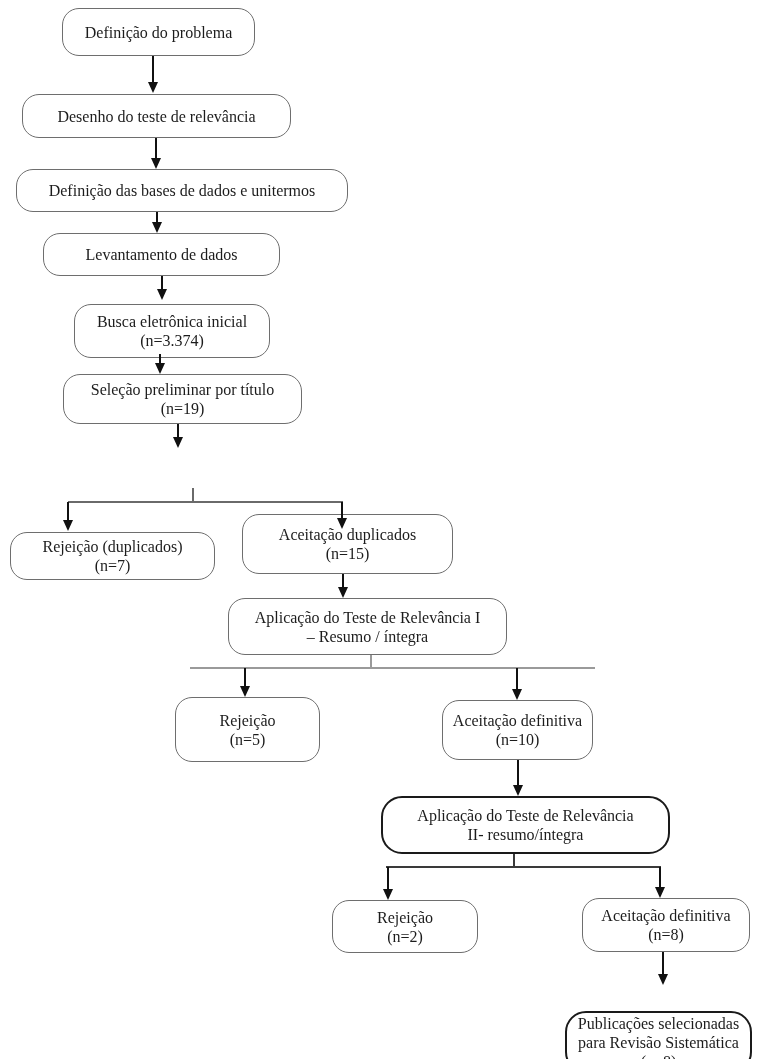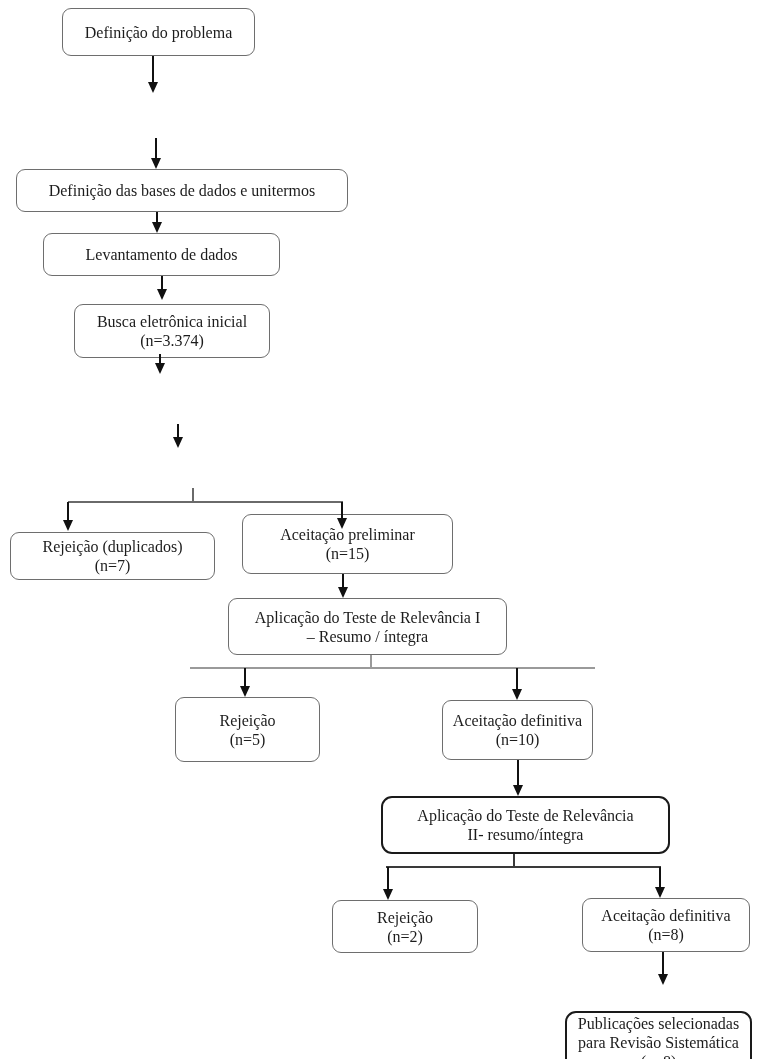--- a/index.html
+++ b/index.html
@@ -8,35 +8,35 @@
     width:781px;height:1059px;
     background:#ffffff;
     font-family:"Liberation Serif", serif;
     overflow:hidden;
   }
   .node{
     position:absolute;
     box-sizing:border-box;
     background:#ffffff;
     border:1.5px solid #6e6e6e;
-    border-radius:9px;
+    border-radius:17px;
     display:flex;
     flex-direction:column;
     justify-content:center;
     align-items:center;
     text-align:center;
     font-size:16px;
     line-height:19px;
     color:#1c1c1c;
     z-index:1;
     padding:1px 4px;
   }
   .node.emph{
     border:2.5px solid #1a1a1a;
-    border-radius:11px;
+    border-radius:21px;
   }
   .node span{display:block;white-space:nowrap;}
   .varrow{position:absolute;width:0;z-index:2;}
   .varrow .shaft{
     position:absolute;left:-1px;top:0;width:2px;
     height:calc(100% - 10px);
     background:#111111;
   }
   .varrow .head{
     position:absolute;bottom:0;left:-5.5px;width:0;height:0;
@@ -49,43 +49,50 @@
 </style>
 </head>
 <body>
 
 <div id="canvas">
 
   <div class="node" style="left:62px;top:8px;width:193px;height:48px">
     <span>Definição do problema</span>
   </div>
 
+  <div class="node" style="left:22px;top:94px;width:269px;height:44px">
+    <span>Desenho do teste de relevância</span>
+  </div>
 
   <div class="node" style="left:43px;top:233px;width:237px;height:43px">
     <span>Levantamento de dados</span>
   </div>
 
   <div class="node" style="left:16px;top:169px;width:332px;height:43px">
     <span>Definição das bases de dados e unitermos</span>
   </div>
 
   <div class="node" style="left:74px;top:304px;width:196px;height:54px">
     <span>Busca eletrônica inicial</span>
     <span>(n=3.374)</span>
   </div>
 
+  <div class="node" style="left:63px;top:374px;width:239px;height:50px">
+    <span>Seleção preliminar por título</span>
+    <span>(n=19)</span>
+  </div>
 
 
   <div class="node" style="left:10px;top:532px;width:205px;height:48px">
     <span>Rejeição (duplicados)</span>
     <span>(n=7)</span>
   </div>
 
   <div class="node" style="left:242px;top:514px;width:211px;height:60px">
-    <span>Aceitação preliminar</span>
+    <span>Aceitação duplicados</span>
     <span>(n=15)</span>
   </div>
 
   <div class="node" style="left:228px;top:598px;width:279px;height:57px">
     <span>Aplicação do Teste de Relevância I</span>
     <span>– Resumo / íntegra</span>
   </div>
 
   <div class="node" style="left:175px;top:697px;width:145px;height:65px">
     <span>Rejeição</span>

